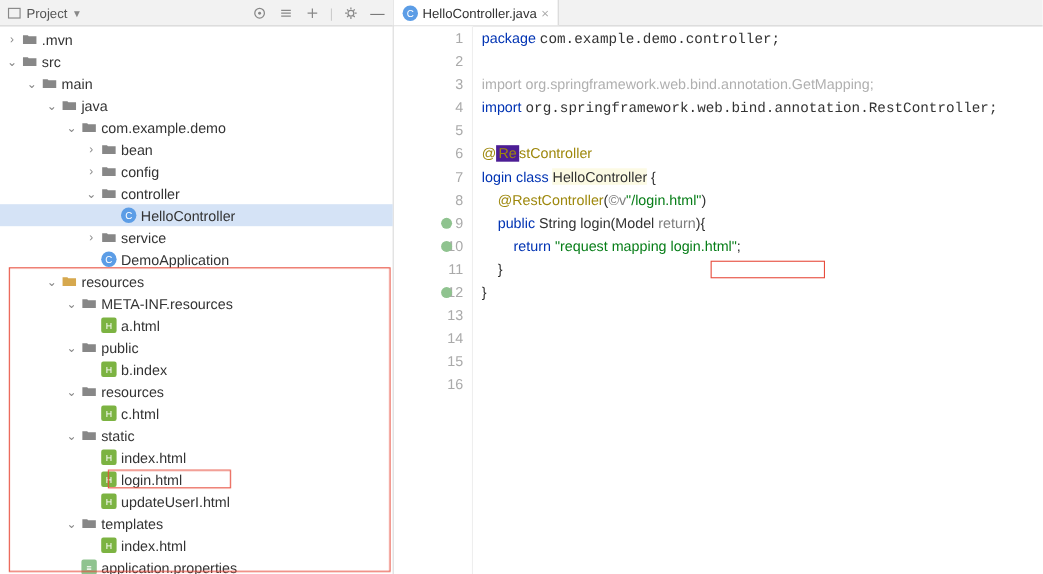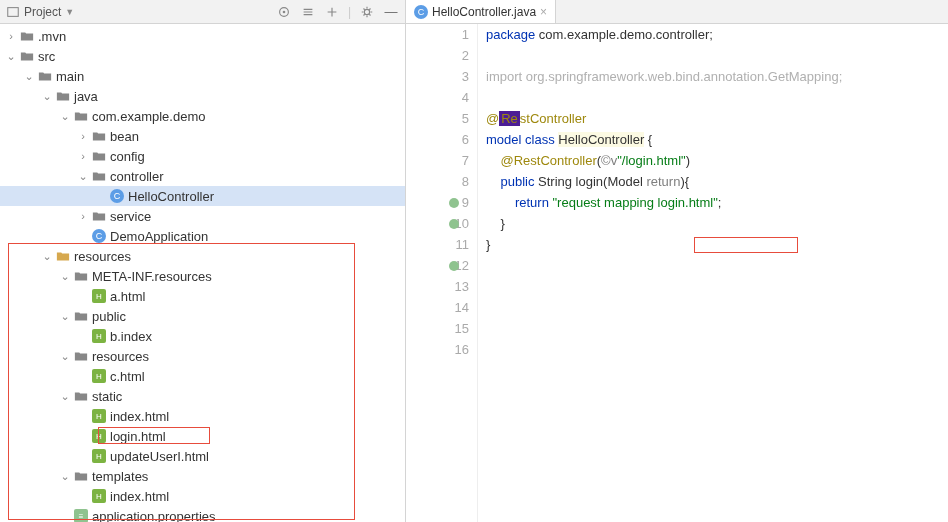--- a/index.html
+++ b/index.html
@@ -1,17 +1,17 @@
 <!DOCTYPE html>
 <html><head>
 <meta charset="utf-8">
 <style>
 * { margin: 0; padding: 0; box-sizing: border-box; font-family: Arial, sans-serif; }
 body { display: flex; width: 948px; height: 522px; background: #fff; font-size: 12px; color: #333; overflow: hidden; }
-.sidebar { width: 406px; border-right: 1px solid #d4d4d4; display: flex; flex-direction: column; }
+.sidebar { width: 358px; border-right: 1px solid #d4d4d4; display: flex; flex-direction: column; }
 .sidebar-header { height: 24px; background: #f2f2f2; border-bottom: 1px solid #d4d4d4; display: flex; align-items: center; padding: 0 6px; }
 .sidebar-title { font-size: 12px; color: #555; display: flex; align-items: center; gap: 4px; }
 .sidebar-tools { margin-left: auto; display: flex; gap: 8px; align-items: center; }
 .tool-icon { width: 16px; height: 16px; display: inline-flex; align-items: center; justify-content: center; color: #666; cursor: pointer; }
 .tree { flex: 1; overflow: auto; padding-top: 2px; }
 .tree-row { display: flex; align-items: center; height: 20px; padding-left: 6px; white-space: nowrap; cursor: pointer; }
 .tree-row.selected { background: #d5e3f6; }
 .chev { width: 10px; display: inline-flex; justify-content: center; color: #888; font-size: 11px; }
 .node-icon { width: 16px; height: 16px; display: inline-flex; align-items: center; justify-content: center; margin: 0 3px; }
 .folder-icon svg { fill: #878787; }
@@ -28,21 +28,21 @@
 .code-area { flex: 1; display: flex; font-family: "Consolas", "Monaco", monospace; font-size: 13px; position: relative; }
 .gutter { width: 72px; text-align: right; padding-right: 8px; color: #aaa; background: #fff; border-right: 1px solid #eee; }
 .gutter-line { height: 21px; line-height: 21px; position: relative; }
 .gutter-icon { position: absolute; left: 40px; top: 2px; width: 14px; height: 14px; }
 .code { flex: 1; padding-left: 8px; }
 .code-line { height: 21px; line-height: 21px; white-space: pre; }
 .kw { color: #0033b3; }
 .ann { color: #9e880d; }
 .ann-sp { background: #4c1d95; padding: 0 2px; margin-top: 10px; }
 .str { color: #067d17; }
-.pkg { color: #333; }
+.pkg { color: #333; font-family: Liberation Mono, monospace; }
 .ident { color: #333; }
 .param { color: #7f7f7f; }
 .faded { color: #b0b0b0; }
 .cursor-bg { background: #fcfae3; }
 .gutter-num { display: inline-block; width: 22px; }
 </style>
 </head>
 <body>
 
 <div class="sidebar">
@@ -320,23 +320,24 @@
             </svg></span></div>
         <div class="gutter-line"><span class="gutter-num">13</span></div>
         <div class="gutter-line"><span class="gutter-num">14</span></div>
         <div class="gutter-line"><span class="gutter-num">15</span></div>
         <div class="gutter-line"><span class="gutter-num">16</span></div>
       </div>
     <div class="code" id="code">
         <div class="code-line"><span class="kw">package</span> <span class="pkg">com.example.demo.controller;</span></div>
         <div class="code-line"></div>
         <div class="code-line"><span class="kw faded">import</span> <span class="faded">org.springframework.web.bind.annotation.GetMapping;</span></div>
+        <div class="code-line"><span class="kw">import</span> <span class="pkg">org.springframework.web.bind.annotation.RestController;</span></div>
         <div class="code-line"></div>
         <div class="code-line"><span class="ann">@<span class="ann-sp">Re</span>stController</span></div>
-        <div class="code-line"><span class="kw">model class</span> <span class="cursor-bg">HelloController</span> {</div>
+        <div class="code-line"><span class="kw">login class</span> <span class="cursor-bg">HelloController</span> {</div>
         <div class="code-line">    <span class="ann">@RestController</span>(<span class="param">©v</span><span class="str">"/login.html"</span>)</div>
         <div class="code-line">    <span class="kw">public</span> String <span class="ident">login</span>(Model <span class="param">return</span>){</div>
         <div class="code-line">        <span class="kw">return</span> <span class="str">"request mapping login.html"</span>;</div>
         <div class="code-line">    }</div>
         <div class="code-line">}</div>
         <div class="code-line"></div>
       </div>
 
     <div class="red-box" style="left:288px; top:213px; width:104px; height:16px;"></div>
   </div>

